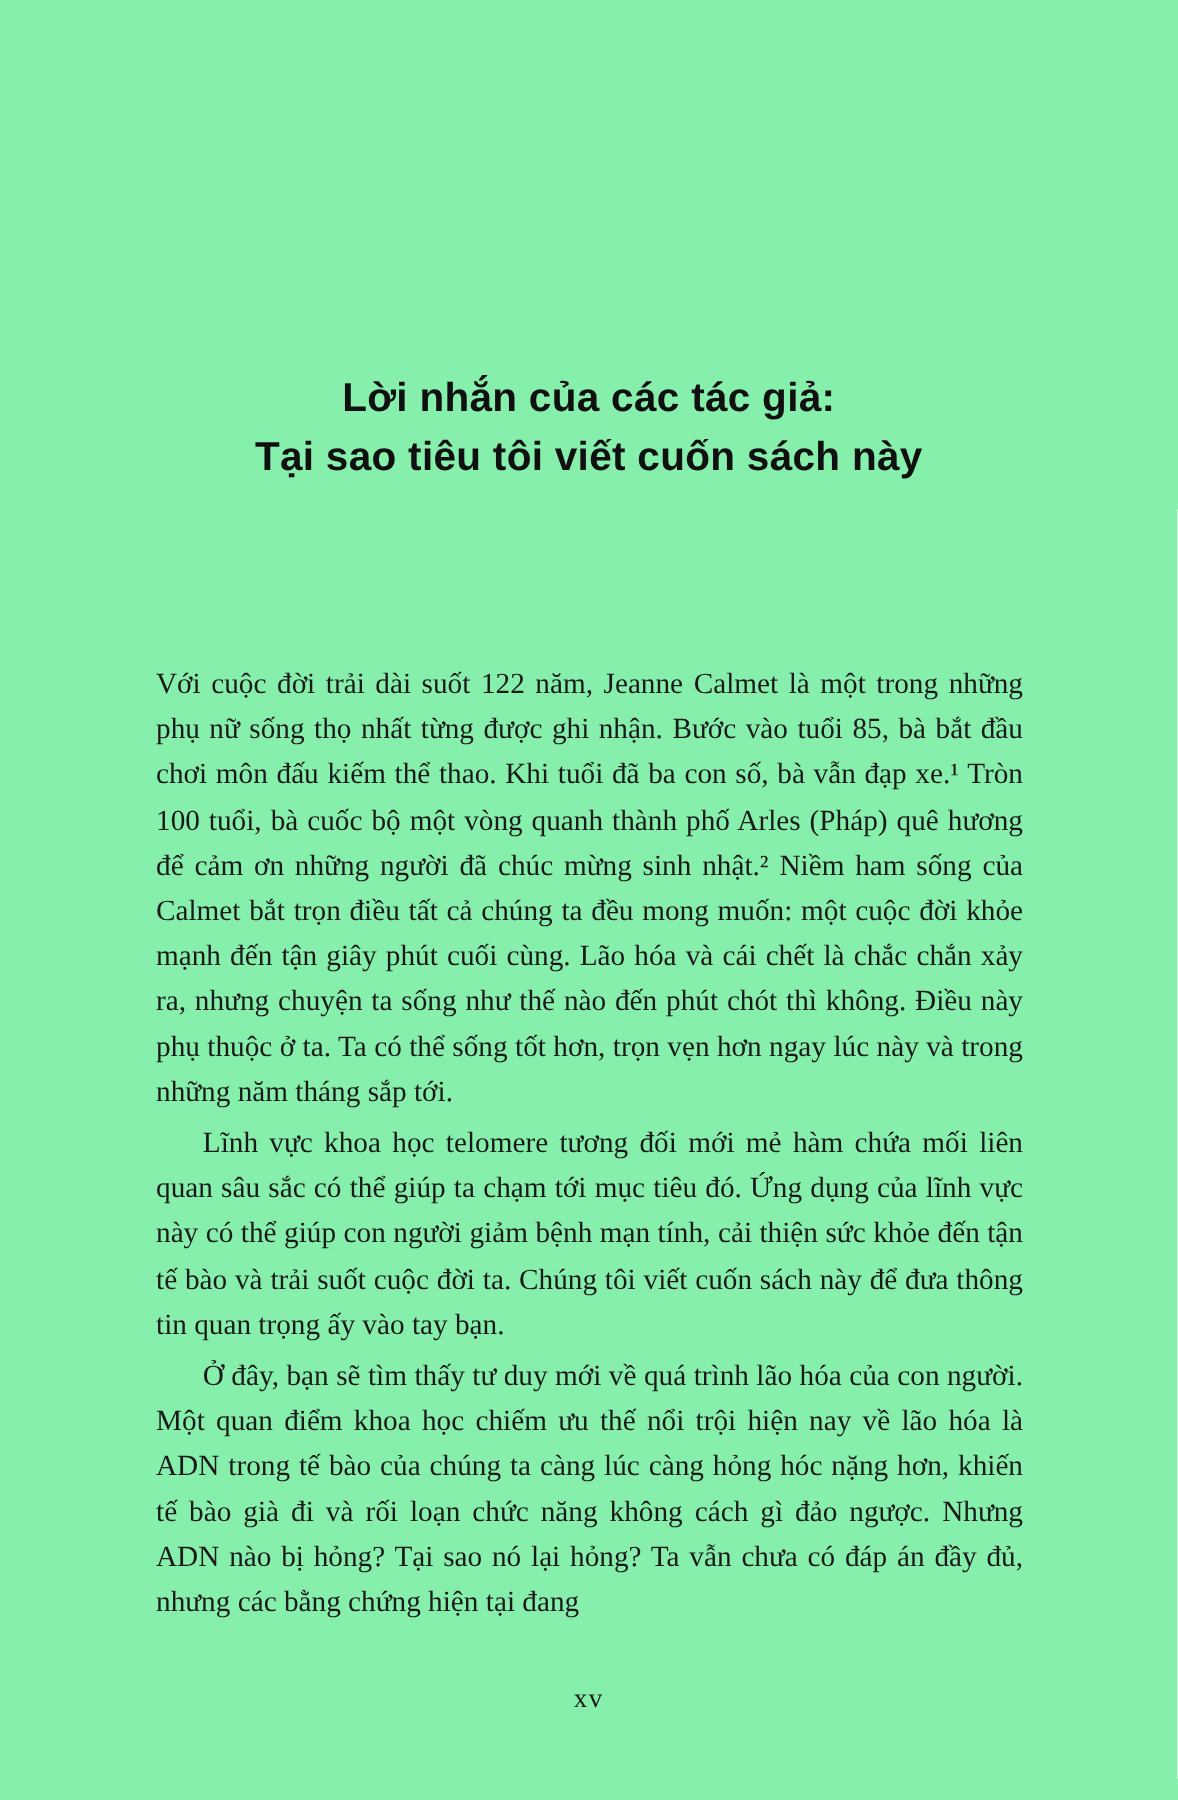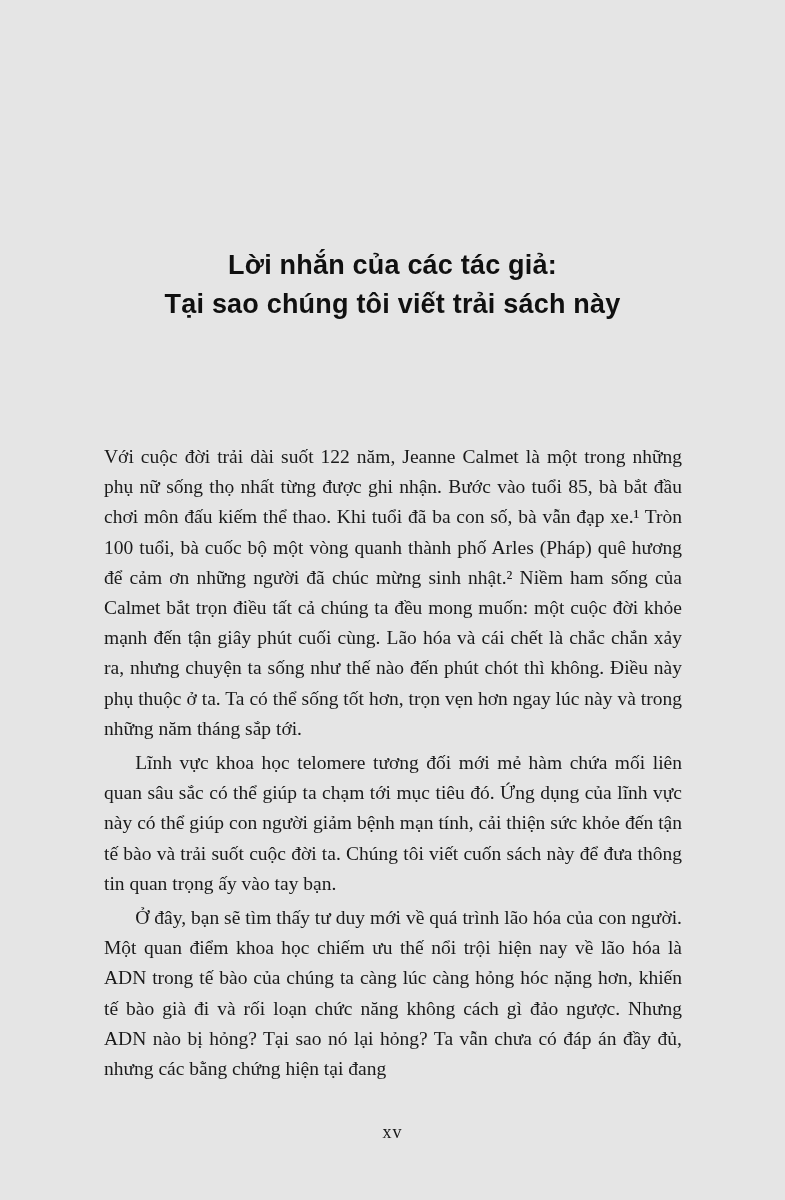--- a/index.html
+++ b/index.html
@@ -4,21 +4,21 @@
 <style>
   html, body {
     margin: 0;
     padding: 0;
     background: #ffffff;
   }
   .page {
     position: relative;
     width: 785px;
     height: 1200px;
-    background: #e5e5e5;
+    background: #86efac;
     overflow: hidden;
     color: #141414;
   }
   .title-block {
     position: absolute;
     top: 246px;
     left: 0;
     right: 0;
     text-align: center;
     font-family: "Liberation Sans", "DejaVu Sans", sans-serif;
@@ -59,21 +59,21 @@
     letter-spacing: 1px;
   }
 </style>
 </head>
 <body>
 
 <div class="page">
 
   <div class="title-block">
     <div>Lời nhắn của các tác giả:</div>
-    <div>Tại sao chúng tôi viết trải sách này</div>
+    <div>Tại sao tiêu tôi viết cuốn sách này</div>
   </div>
 
   <div class="body-text">
     <p>Với cuộc đời trải dài suốt 122 năm, Jeanne Calmet là một trong những phụ nữ sống thọ nhất từng được ghi nhận. Bước vào tuổi 85, bà bắt đầu chơi môn đấu kiếm thể thao. Khi tuổi đã ba con số, bà vẫn đạp xe.¹ Tròn 100 tuổi, bà cuốc bộ một vòng quanh thành phố Arles (Pháp) quê hương để cảm ơn những người đã chúc mừng sinh nhật.² Niềm ham sống của Calmet bắt trọn điều tất cả chúng ta đều mong muốn: một cuộc đời khỏe mạnh đến tận giây phút cuối cùng. Lão hóa và cái chết là chắc chắn xảy ra, nhưng chuyện ta sống như thế nào đến phút chót thì không. Điều này phụ thuộc ở ta. Ta có thể sống tốt hơn, trọn vẹn hơn ngay lúc này và trong những năm tháng sắp tới.</p>
     <p class="indent">Lĩnh vực khoa học telomere tương đối mới mẻ hàm chứa mối liên quan sâu sắc có thể giúp ta chạm tới mục tiêu đó. Ứng dụng của lĩnh vực này có thể giúp con người giảm bệnh mạn tính, cải thiện sức khỏe đến tận tế bào và trải suốt cuộc đời ta. Chúng tôi viết cuốn sách này để đưa thông tin quan trọng ấy vào tay bạn.</p>
     <p class="indent">Ở đây, bạn sẽ tìm thấy tư duy mới về quá trình lão hóa của con người. Một quan điểm khoa học chiếm ưu thế nổi trội hiện nay về lão hóa là ADN trong tế bào của chúng ta càng lúc càng hỏng hóc nặng hơn, khiến tế bào già đi và rối loạn chức năng không cách gì đảo ngược. Nhưng ADN nào bị hỏng? Tại sao nó lại hỏng? Ta vẫn chưa có đáp án đầy đủ, nhưng các bằng chứng hiện tại đang</p>
   </div>
 
   <div class="page-number">xv</div>
 

